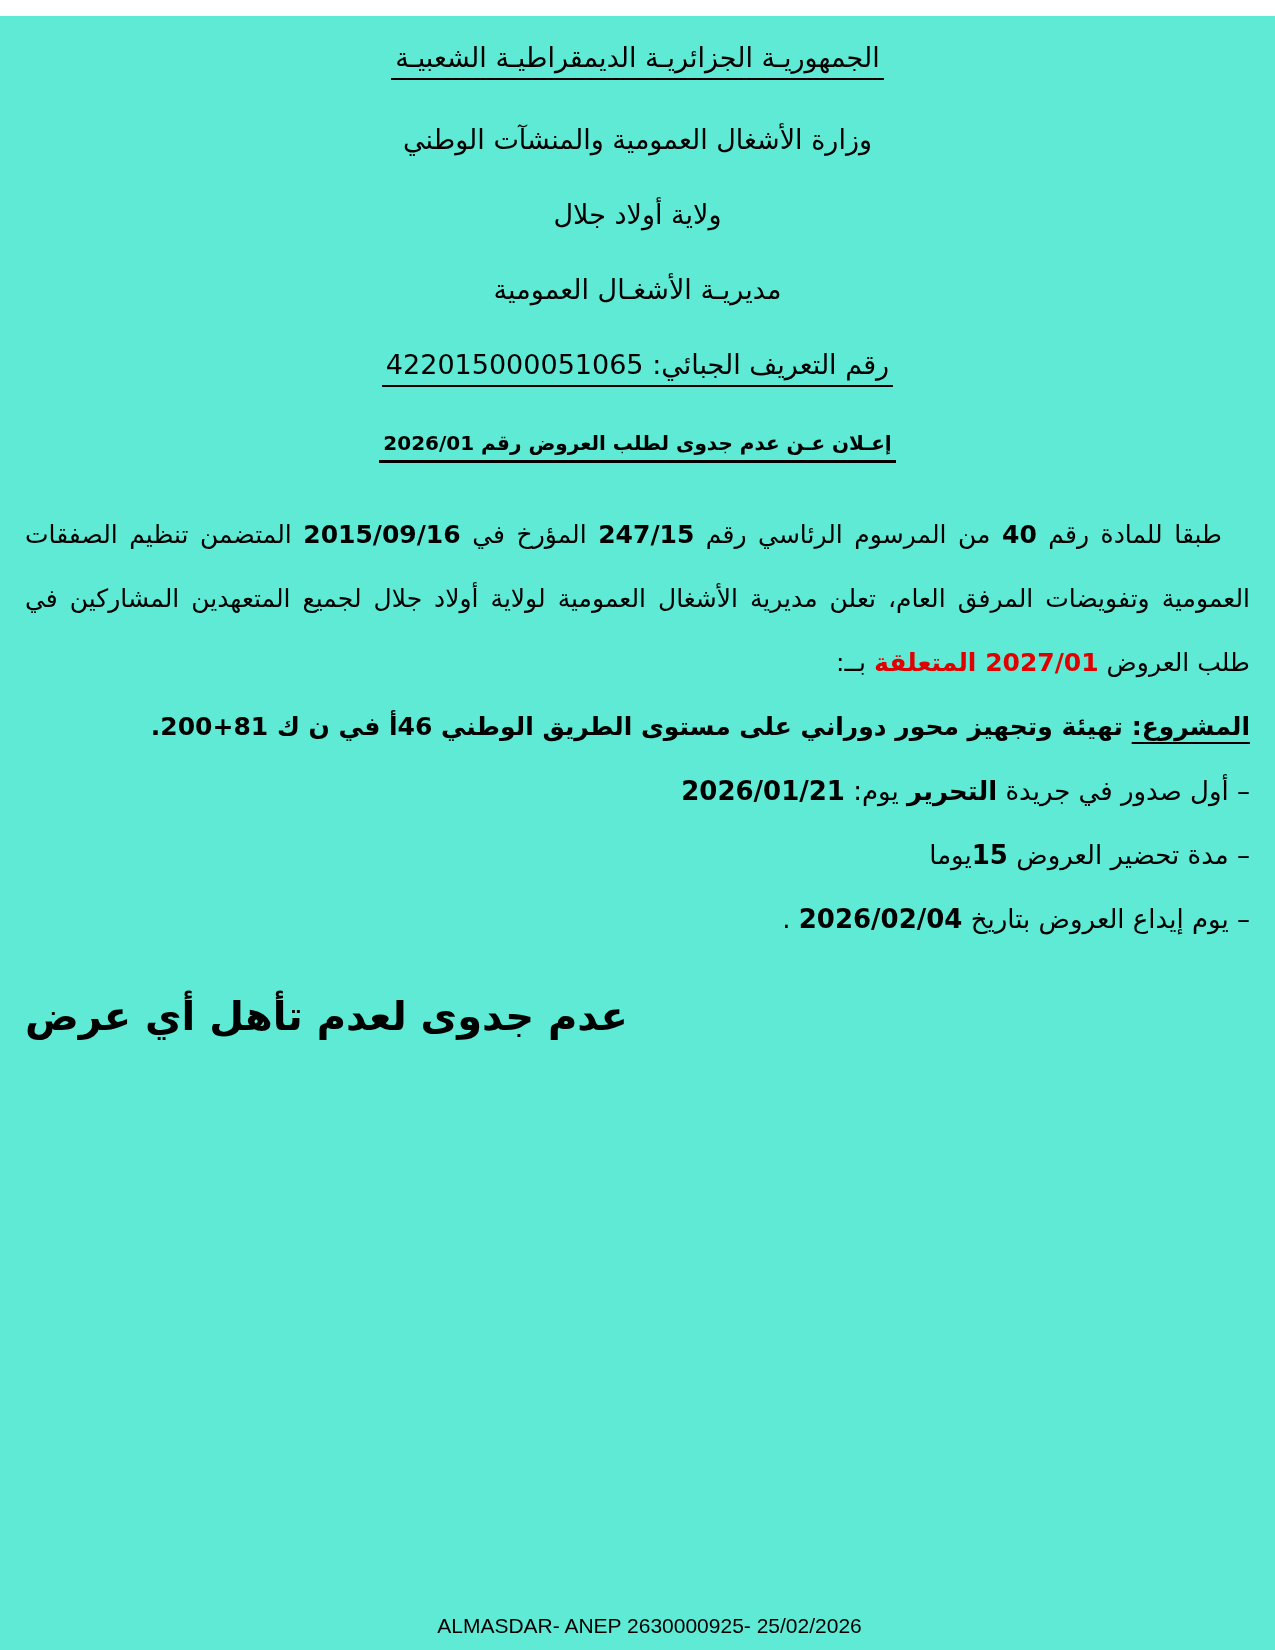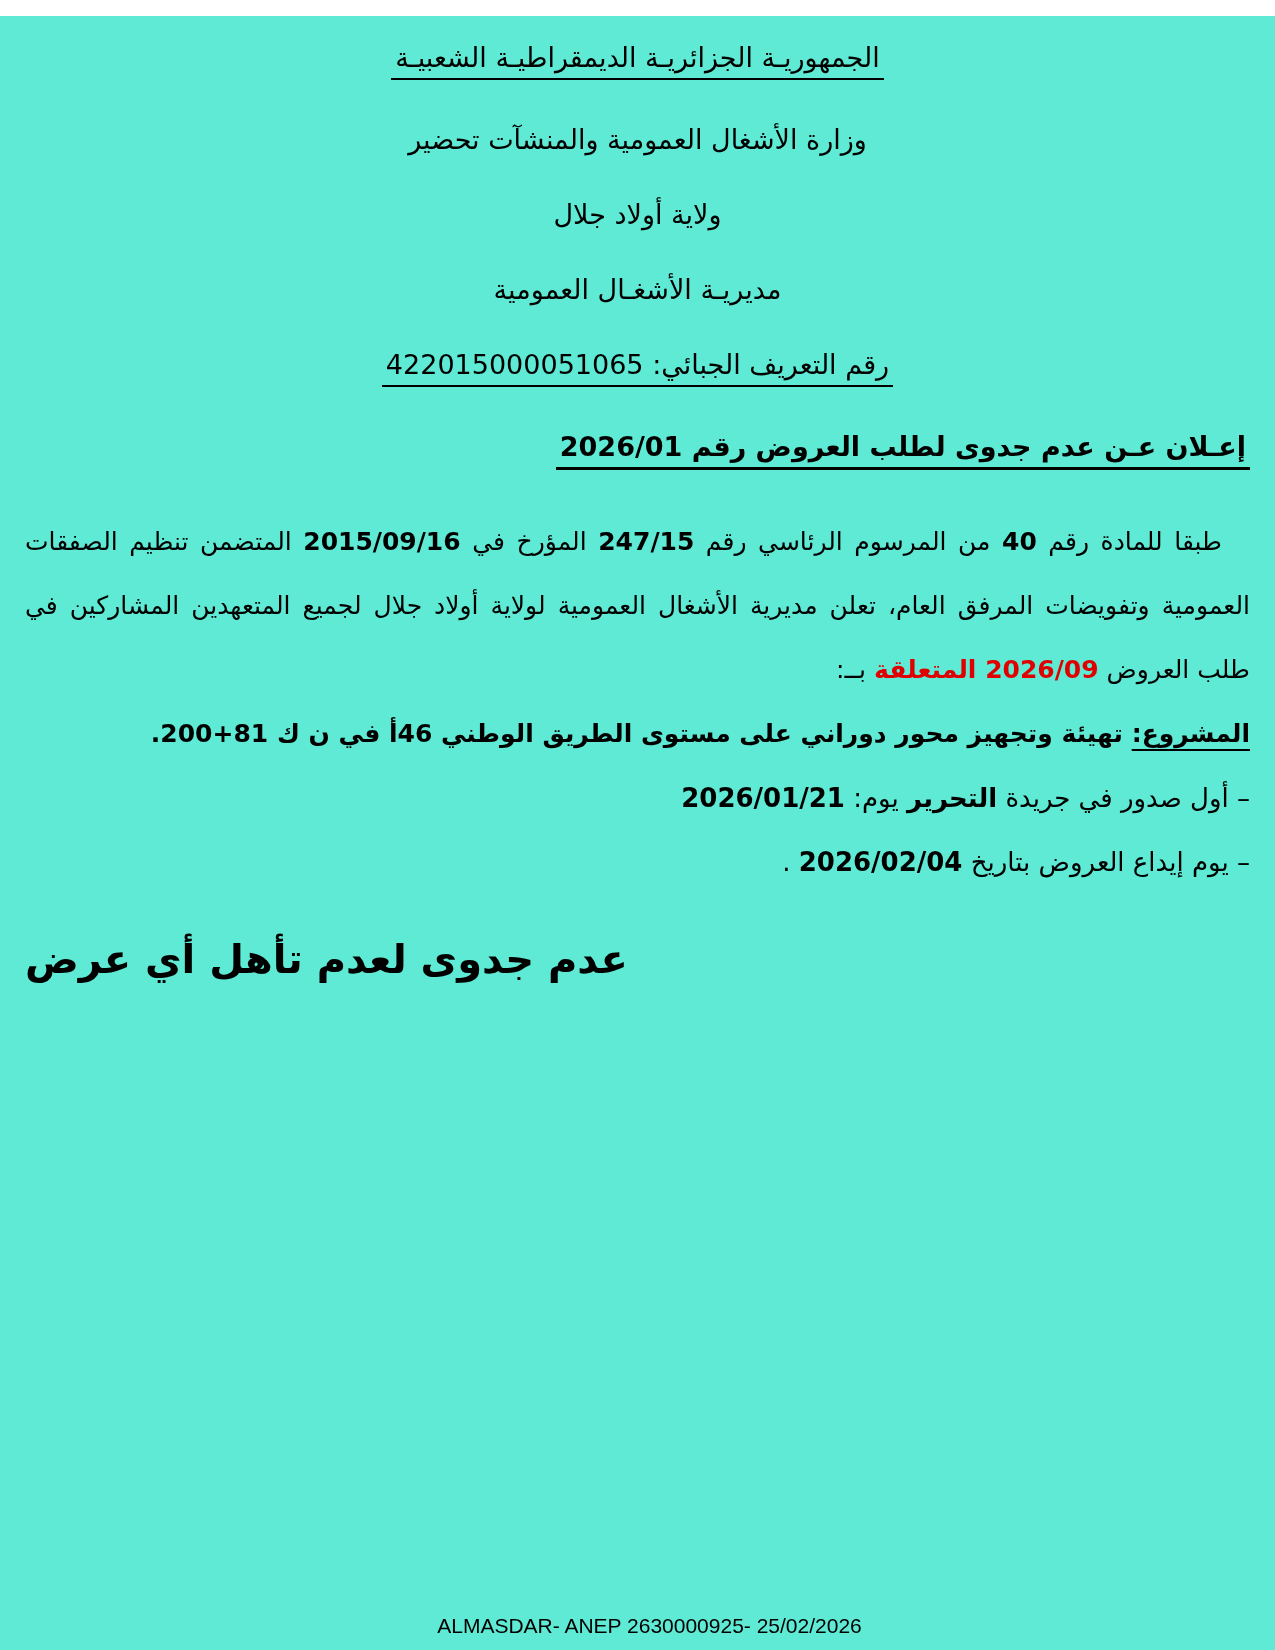--- a/index.html
+++ b/index.html
@@ -10,21 +10,21 @@
     margin: 16px auto;
     background: #5eead4;
     color: #000000;
     font-family: "DejaVu Sans", sans-serif;
     position: relative;
     overflow: hidden;
   }
   .content { direction: rtl; padding: 26px 25px 0 25px; }
   .hline { text-align: center; font-size: 27px; margin: 0 0 44px 0; font-weight: normal; }
   .bu { display: inline-block; border-bottom: 2px solid #000; padding: 0 4px 5px 4px; }
-  .title { margin: 42px 0 0 0; font-size: 27px; font-weight: bold; }
+  .title { text-align: center; margin: 42px 0 0 0; font-size: 20px; font-weight: bold; }
   .title .bu { border-bottom-width: 3px; }
   .para {
     font-size: 25px;
     line-height: 64px;
     text-align: justify;
     text-indent: 28px;
     margin: 40px 0 0 0;
   }
   .red { color: #e00000; }
   .indent { margin-left: 0; margin-right: 100px; text-align: right; }
@@ -45,36 +45,37 @@
   b { font-weight: bold; }
 </style>
 </head>
 <body>
 
 <div class="page">
   <div class="content">
 
     <div class="hline"><span class="bu">الجمهوريـة الجزائريـة الديمقراطيـة الشعبيـة</span></div>
 
-    <div class="hline">وزارة الأشغال العمومية والمنشآت تحضير</div>
+    <div class="hline">وزارة الأشغال العمومية والمنشآت الوطني</div>
 
     <div class="hline">ولاية أولاد جلال</div>
 
     <div class="hline">مديريـة الأشغـال العمومية</div>
 
     <div class="hline"><span class="bu">رقم التعريف الجبائي: 422015000051065</span></div>
 
     <div class="title"><span class="bu">إعـلان عـن عدم جدوى لطلب العروض رقم 2026/01</span></div>
 
-    <p class="para"><span>طبقا للمادة رقم </span><b>40</b><span> من المرسوم الرئاسي رقم </span><b>247/15</b><span> المؤرخ في </span><b>2015/09/16</b><span> المتضمن تنظيم الصفقات العمومية وتفويضات المرفق العام، تعلن مديرية الأشغال العمومية لولاية أولاد جلال لجميع المتعهدين المشاركين في طلب العروض </span><b class="red">2026/09 المتعلقة</b><span> بــ:</span></p>
+    <p class="para"><span>طبقا للمادة رقم </span><b>40</b><span> من المرسوم الرئاسي رقم </span><b>247/15</b><span> المؤرخ في </span><b>2015/09/16</b><span> المتضمن تنظيم الصفقات العمومية وتفويضات المرفق العام، تعلن مديرية الأشغال العمومية لولاية أولاد جلال لجميع المتعهدين المشاركين في طلب العروض </span><b class="red">2027/01 المتعلقة</b><span> بــ:</span></p>
 
     <p class="project indent"><span class="label">المشروع:</span><span> تهيئة وتجهيز محور دوراني على مستوى الطريق الوطني 46أ في ن ك 81+200.</span></p>
 
     <p class="bullet indent"><span>– أول صدور في جريدة </span><b>التحرير</b><span> يوم: </span><b>2026/01/21</b></p>
 
+    <p class="bullet indent"><span>– مدة تحضير العروض </span><b>15</b><span>يوما</span></p>
 
     <p class="bullet indent"><span>– يوم إيداع العروض بتاريخ </span><b>2026/02/04</b><span> .</span></p>
 
     <div class="closing">عدم جدوى لعدم تأهل أي عرض</div>
 
   </div>
 
   <div class="footer">ALMASDAR- ANEP 2630000925- 25/02/2026</div>
 </div>
 

